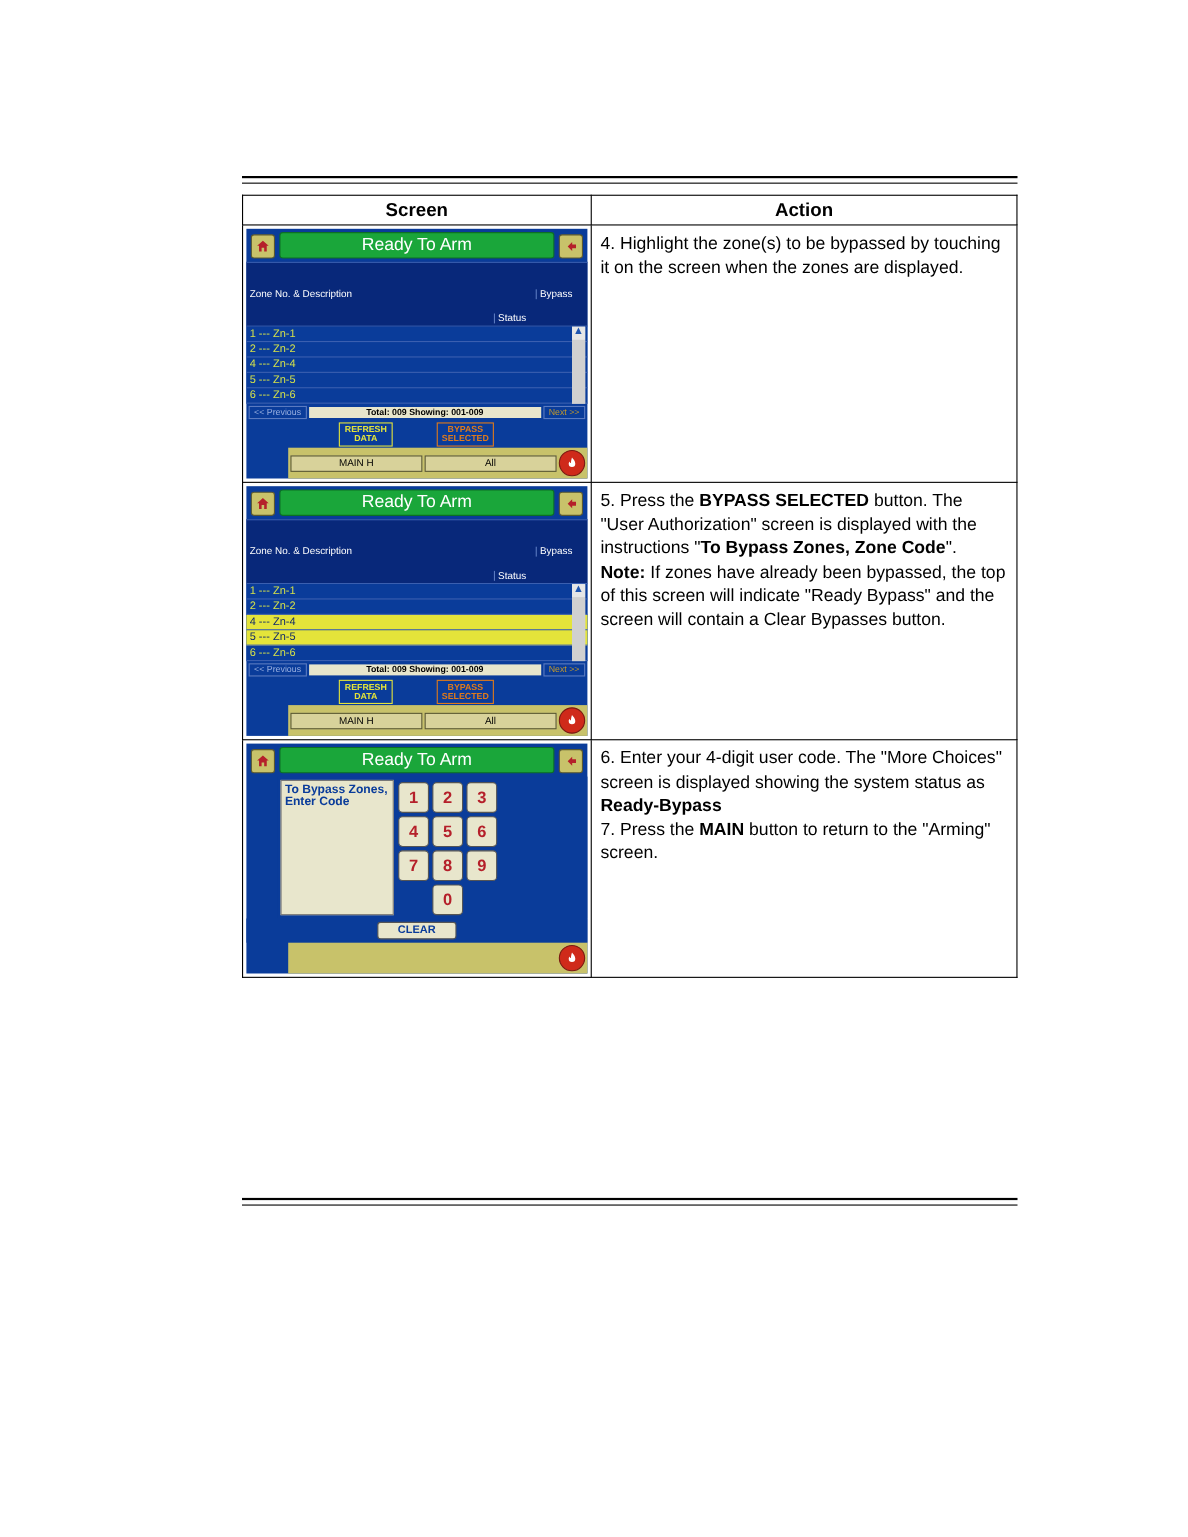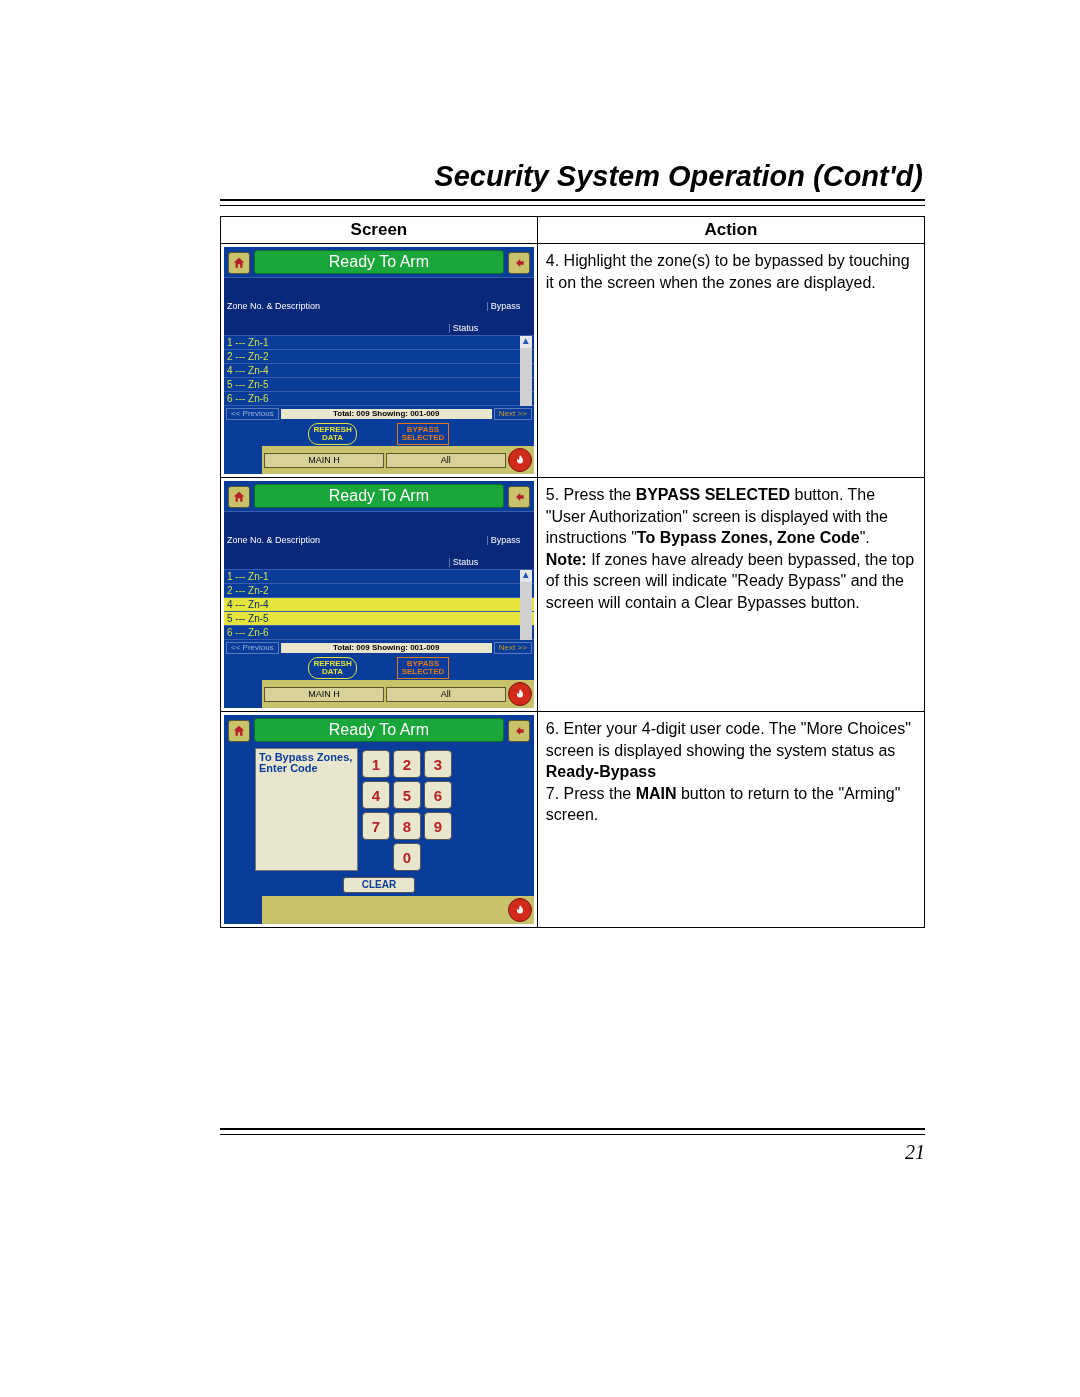--- a/index.html
+++ b/index.html
@@ -30,40 +30,39 @@
   .zone-row.hl{background:#e4e43a;color:#102a6a;}
   .scroll{position:absolute;right:2px;width:12px;background:#cfcfcf;display:flex;flex-direction:column;}
   .scroll .arrow{height:12px;text-align:center;font-size:10px;color:#2056b0;background:#e6e6e6;}
   .scroll .track{flex:1;background:#d0d0d0;}
   .pager{display:flex;font-size:8px;color:#bbb;padding:2px;gap:2px;align-items:center;}
   .pager .btn{background:#0a3c9a;border:1px solid #5a7ac0;padding:1px 4px;color:#9ab0e0;}
   .pager .total{flex:1;background:#e8e6cc;color:#000;font-size:8px;font-weight:bold;text-align:center;padding:1px 2px;}
   .pager .next{color:#c59a2a;}
   .midbar{display:flex;justify-content:center;gap:40px;padding:1px;}
   .midbar .mbtn{font-size:8px;font-weight:bold;text-align:center;line-height:1;padding:2px 4px;border:1px solid;}
-  .mbtn.refresh{color:#e4e43a;border-color:#e4e43a;border-radius:10px;}
+  .mbtn.refresh{color:#e4e43a;border-color:#e4e43a;}
   .mbtn.bypass{color:#e07a1a;border-color:#e07a1a;}
   .bot{display:flex;background:#c8c26a;padding:2px;gap:2px;align-items:center;margin-left:38px;}
   .bot .tab{flex:1;background:#d8d29a;font-size:9px;text-align:center;padding:2px;border:1px solid #5a5830;}
   .bot .panic{width:22px;height:22px;background:#cf2a1a;border-radius:50%;border:1px solid #7a1a12;display:flex;align-items:center;justify-content:center;}
   .bot .panic svg{width:12px;height:12px;fill:#fff;}
 
   
   .kp-body{display:flex;padding:3px;gap:4px;background:#0a3c9a;margin-left:28px;}
   .kp-msg{width:95px;background:#e8e6cc;font-size:11px;font-weight:bold;color:#0a3c9a;padding:3px;border:1px solid #777;min-height:115px;}
   .kp-pad{display:flex;flex-direction:column;gap:3px;align-self:flex-start;padding-top:2px;}
   .kp-row{display:flex;gap:3px;justify-content:center;}
   .kp-key{width:26px;height:26px;background:#e8e6cc;border:1px solid #555;border-radius:4px;color:#b5202a;font-weight:bold;font-size:15px;display:flex;align-items:center;justify-content:center;}
   .kp-clear{background:#e8e6cc;color:#0a3c9a;font-size:10px;font-weight:bold;padding:2px 10px;border:1px solid #555;border-radius:3px;margin:3px auto;width:50px;text-align:center;}
 </style>
 </head>
 <body>
 
 <div class="page">
-  <div class="heading">Security System Operation (Cont'd)</div>
   <div class="hr2"></div>
 
   <table class="main">
     <tbody>
         <tr>
       <th>Screen</th>
       <th>Action</th>
     </tr>
 
     <tr>
@@ -260,14 +259,13 @@
       </td>
       <td class="action">
         <span>6.   Enter your 4-digit user code.  The "More Choices" screen is displayed showing the system status as </span><b>Ready-Bypass</b><br>
         <span>7. Press the </span><b>MAIN</b><span> button to return to the "Arming" screen.</span>
       </td>
     </tr>
   </tbody>
     </table>
 
   <div class="footer-hr"></div>
-  <div class="pagenum">21</div>
 </div>
 
 </body></html>

